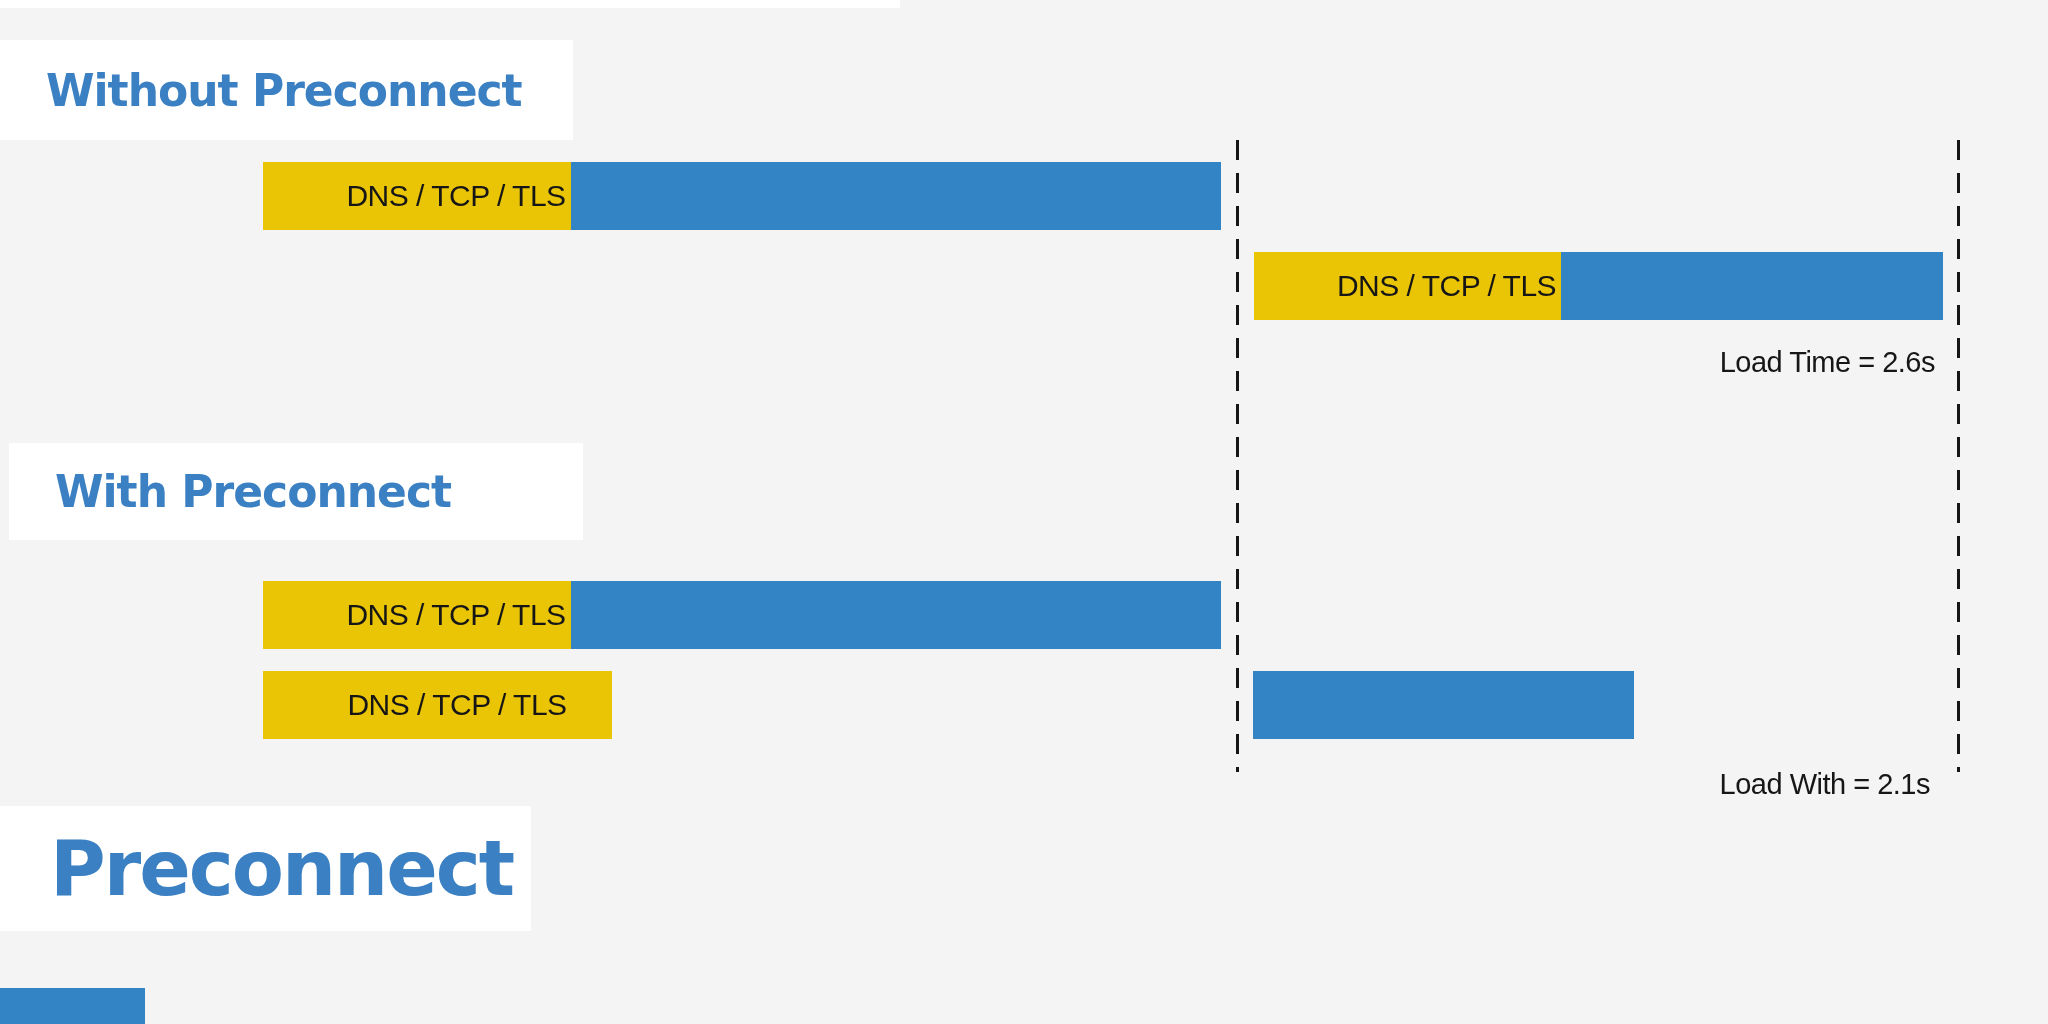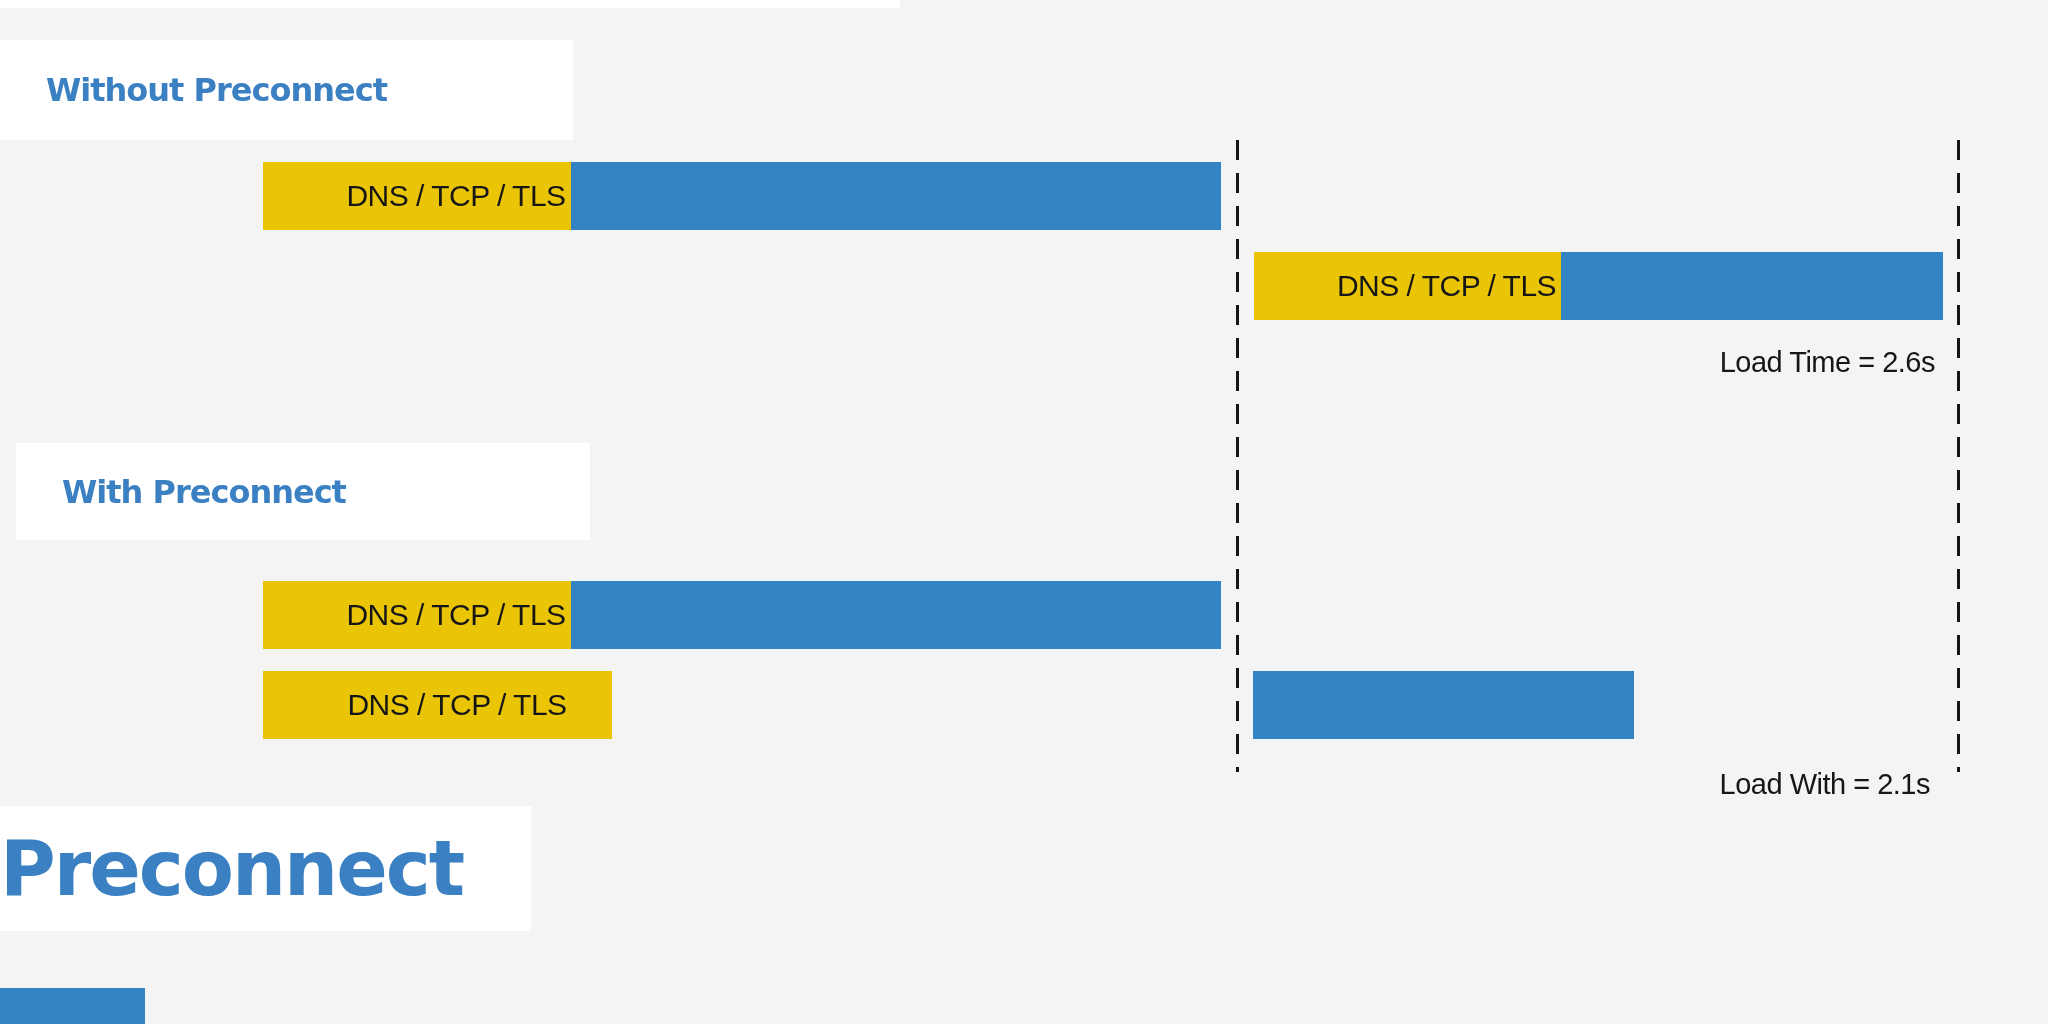--- a/index.html
+++ b/index.html
@@ -8,60 +8,60 @@
   }
   html,body{margin:0;padding:0;}
   body{
     width:2048px;height:1024px;position:relative;overflow:hidden;
     background:var(--background);
     font-family:"Liberation Sans","DejaVu Sans",sans-serif;
   }
   .abs{position:absolute;}
   .panel{background:var(--panel-white);}
   .heading{
-    color:var(--heading-blue);font-weight:bold;font-size:32px;
+    color:var(--heading-blue);font-weight:bold;font-size:44px;
     display:flex;align-items:center;padding-left:46px;box-sizing:border-box;
     font-family:"DejaVu Sans","Liberation Sans",sans-serif;
     letter-spacing:-1px;
   }
   .bar-yellow{
     background:var(--bar-yellow);display:flex;align-items:center;justify-content:center;
     color:var(--text-black);font-size:30px;letter-spacing:-0.5px;padding-left:39px;
   }
   .bar-blue{background:var(--bar-blue);}
   .dashline{
     width:3px;
     background:repeating-linear-gradient(to bottom,var(--text-black) 0 20px,transparent 20px 33px);
   }
   .loadtime{
     color:var(--text-black);font-size:29px;text-align:right;letter-spacing:-0.5px;
   }
   .big-title{
     color:var(--heading-blue);font-weight:bold;font-size:76px;
-    display:flex;align-items:center;box-sizing:border-box;
+    display:flex;align-items:center;padding-left:50px;box-sizing:border-box;
     font-family:"DejaVu Sans","Liberation Sans",sans-serif;
     letter-spacing:-2px;
   }
 </style>
 </head>
 <body>
 
 <div class="abs panel" style="left:0;top:0;width:900px;height:8px;"></div>
 
 <div class="abs panel heading" style="left:0;top:40px;width:573px;height:100px;">Without Preconnect</div>
 
 <div class="abs bar-yellow" style="left:263px;top:162px;width:308px;height:68px;">DNS / TCP / TLS</div>
 <div class="abs bar-blue" style="left:571px;top:162px;width:650px;height:68px;"></div>
 
 <div class="abs bar-yellow" style="left:1254px;top:252px;width:307px;height:68px;">DNS / TCP / TLS</div>
 <div class="abs bar-blue" style="left:1561px;top:252px;width:382px;height:68px;"></div>
 
 <div class="abs loadtime" style="left:1530px;top:346px;width:405px;height:44px;">Load Time = 2.6s</div>
 
-<div class="abs panel heading" style="left:16px;top:443px;width:574px;height:97px;">With Preconnect</div>
+<div class="abs panel heading" style="left:9px;top:443px;width:574px;height:97px;">With Preconnect</div>
 
 <div class="abs bar-yellow" style="left:263px;top:581px;width:308px;height:68px;">DNS / TCP / TLS</div>
 <div class="abs bar-blue" style="left:571px;top:581px;width:650px;height:68px;"></div>
 
 <div class="abs bar-yellow" style="left:263px;top:671px;width:310px;height:68px;">DNS / TCP / TLS</div>
 <div class="abs bar-blue" style="left:1253px;top:671px;width:381px;height:68px;"></div>
 
 <div class="abs loadtime" style="left:1530px;top:768px;width:400px;height:44px;">Load With = 2.1s</div>
 
 <div class="abs dashline" style="left:1236px;top:140px;height:632px;"></div>

